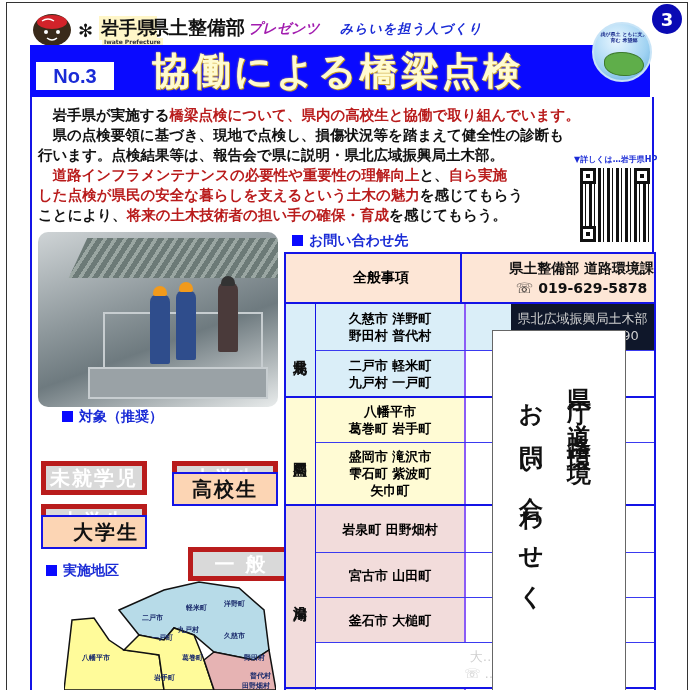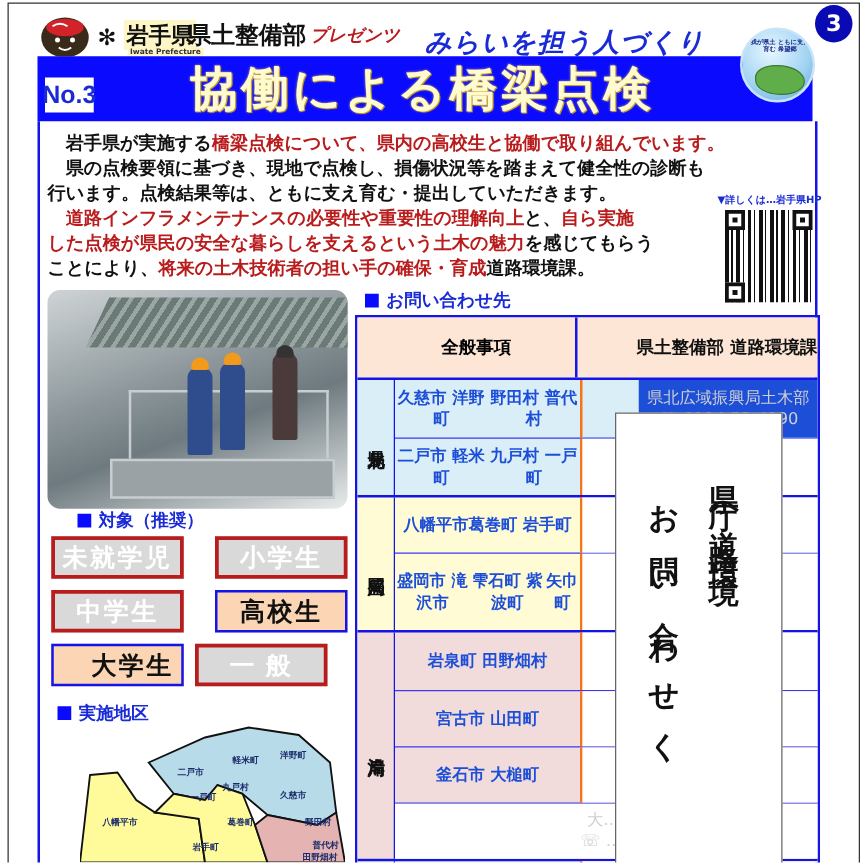--- a/index.html
+++ b/index.html
@@ -7,32 +7,32 @@
   body { font-family: "DejaVu Sans", "Liberation Sans", sans-serif; position: relative; }
 
   .page-frame { position: absolute; left: 6px; top: 2px; width: 682px; height: 700px; border: 1px solid #333; background: #fff; }
 
   
   .mascot { position: absolute; left: 30px; top: 10px; width: 44px; height: 46px; }
   .crest { position: absolute; left: 78px; top: 20px; font-size: 18px; color: #111; }
   .pref-name { position: absolute; left: 99px; top: 16px; font-size: 18px; font-weight: bold; color: #111; background: #fff6c8; padding: 0 2px; }
   .pref-en { position: absolute; left: 102px; top: 38px; font-size: 6px; font-weight: bold; color: #333; background: #fff6c8; padding: 0 2px; }
   .dept-name { position: absolute; left: 150px; top: 15px; font-size: 19px; font-weight: bold; color: #111; }
-  .presents { position: absolute; left: 248px; top: 20px; font-size: 14px; font-weight: bold; color: #b91c1c; font-style: italic; }
-  .slogan { position: absolute; left: 340px; top: 20px; font-size: 21px; font-weight: bold; color: #1a2bd6; font-style: italic; letter-spacing: 1px; }
+  .presents { position: absolute; left: 248px; top: 20px; font-size: 14px; font-weight: bold; color: #a21caf; font-style: italic; }
+  .slogan { position: absolute; left: 340px; top: 20px; font-size: 13px; font-weight: bold; color: #1a2bd6; font-style: italic; letter-spacing: 1px; }
   .page-num { position: absolute; left: 652px; top: 4px; width: 30px; height: 30px; border-radius: 50%; background: #0a0ab4; color: #fff; font-weight: bold; font-size: 18px; display: flex; align-items: center; justify-content: center; }
 
   .logo-circle { position: absolute; left: 592px; top: 22px; width: 60px; height: 60px; border-radius: 50%;
     background: radial-gradient(circle at 40% 30%, #e8f6ff 0%, #9fd2f2 60%, #5aa6d8 100%); border: 2px solid #c8e4f7; overflow: hidden; z-index: 3; }
   .logo-text { position: absolute; left: 6px; top: 7px; width: 48px; font-size: 5px; line-height: 6px; color: #1a2b8c; text-align: center; font-weight: bold; }
   .logo-land { position: absolute; left: 10px; top: 28px; width: 40px; height: 24px; background: #5fae4a; border-radius: 40% 55% 45% 50%; border: 1px solid #3d7a2e; }
 
   
   .banner { position: absolute; left: 30px; top: 45px; width: 620px; height: 52px; background: #0a0aff; z-index: 1; }
-  .no-badge { position: absolute; left: 36px; top: 62px; width: 39px; height: 28px; background: #fff; color: #1a2bd6; font-weight: bold; font-size: 20px; display: flex; align-items: center; justify-content: center; font-family: "Liberation Sans", sans-serif; z-index: 2; }
+  .no-badge { position: absolute; left: 36px; top: 62px; width: 78px; height: 28px; background: #fff; color: #1a2bd6; font-weight: bold; font-size: 20px; display: flex; align-items: center; justify-content: center; font-family: "Liberation Sans", sans-serif; z-index: 2; }
   .title { position: absolute; left: 128px; top: 45px; font-size: 38px; font-weight: bold; color: #fffbd0; letter-spacing: 3px; line-height: 52px; z-index: 2;
     text-shadow: 0 0 2px #e6c34a, 1px 1px 0 #b88f1f; margin-left: 24px; }
 
   
   .content-box { position: absolute; left: 30px; top: 97px; width: 624px; height: 600px; border: 2px solid #1414e6; border-top: none; }
 
   .intro { position: absolute; left: 38px; top: 105px; width: 540px; font-size: 14.5px; line-height: 20px; color: #111; font-weight: bold; }
   .intro .red { color: #b91c1c; }
   .intro p { white-space: nowrap; }
 
@@ -50,36 +50,36 @@
   .photo .platform { position: absolute; left: 50px; top: 135px; width: 180px; height: 32px; background: #9aa2a6; border: 2px solid #c7cdd0; }
   .photo .rail { position: absolute; left: 65px; top: 80px; width: 160px; height: 55px; border: 2px solid #c7cdd0; border-bottom: none; }
   .photo .worker { position: absolute; width: 20px; height: 70px; background: #2f4d8c; border-radius: 8px 8px 2px 2px; }
   .photo .helmet { position: absolute; width: 14px; height: 10px; border-radius: 7px 7px 2px 2px; background: #f29a1c; }
 
   
   .section-label { position: absolute; font-size: 14px; font-weight: bold; color: #1a2bd6; white-space: nowrap; }
   .section-label .sq { display: inline-block; width: 11px; height: 11px; background: #0a0aff; margin-right: 6px; vertical-align: -1px; }
 
   .target-btn { position: absolute; width: 106px; height: 34px; display: flex; align-items: center; justify-content: center; font-size: 20px; font-weight: bold; letter-spacing: 2px; }
-  .target-btn.off { background: #d9d9d9; color: #ffffff; border: 3px solid #b91c1c; }
+  .target-btn.off { background: #d9d9d9; color: #ffffff; border: 5px solid #b91c1c; margin-top: 32px; }
   .target-btn.on { background: #fcd5b4; color: #111; border: 2px solid #1414e6; }
 
   
   .map { position: absolute; left: 64px; top: 580px; width: 212px; height: 110px; overflow: hidden; }
   .map svg { width: 100%; height: 100%; }
   .map-label { font-size: 7px; fill: #1a2b6c; font-weight: bold; }
 
   
   .ctable { position: absolute; left: 284px; top: 252px; width: 372px; border: 2px solid #1414e6; }
   .crow { display: flex; border-top: 1px solid #3a3af0; }
   .crow:first-child { border-top: none; }
   .group { display: flex; border-top: 2px solid #1414e6; }
   .group-label { width: 30px; display: flex; align-items: center; justify-content: center; font-size: 14px; font-weight: bold; writing-mode: vertical-rl; color: #111; letter-spacing: 1px; border-right: 1px solid #1414e6; }
   .group-rows { flex: 1; }
-  .areas { width: 150px; display: flex; flex-direction: row; align-items: center; justify-content: center; font-size: 13px; font-weight: bold; color: #1d4ed8; line-height: 17px; border-right: 2px solid #f97316; text-align: center; }
+  .areas { width: 150px; display: flex; flex-direction: column; align-items: center; justify-content: center; font-size: 13px; font-weight: bold; color: #000000; line-height: 17px; border-right: 2px solid #8b5cf6; text-align: center; }
   .office { flex: 1; display: flex; flex-direction: column; align-items: center; justify-content: center; color: #cfcfcf; font-size: 13px; line-height: 17px; text-align: center; white-space: nowrap; overflow: hidden; }
   .general { display: flex; background: #fde6d6; padding-left: 16px; }
   .general .head { width: 180px; display: flex; align-items: center; justify-content: center; font-size: 14px; font-weight: bold; border-right: 2px solid #1414e6; height: 48px; }
   .general .val { flex: 1; display: flex; flex-direction: column; align-items: center; justify-content: center; font-size: 14px; font-weight: bold; line-height: 20px; color: #111; white-space: nowrap; margin-left: 47px; }
   .kenpoku { background: #daeef8; }
   .morioka { background: #fffbd4; }
   .engan { background: #f2dcdb; }
   .next-group { background: #eaf1dd; }
 
   
@@ -119,24 +119,24 @@
 <div class="logo-circle">
   <div class="logo-text">我が県土 ともに支え育む 希望郷</div>
   <div class="logo-land"></div>
 </div>
 
 <div class="content-box"></div>
 
 <div class="intro">
   <p> <span>岩手県が実施する</span><span class="red">橋梁点検について、県内の高校生と協働で取り組んでいます。</span></p>
   <p> <span>県の点検要領に基づき、現地で点検し、損傷状況等を踏まえて健全性の診断も</span></p>
-  <p><span>行います。点検結果等は、ともに支え育む・提出していただきます。</span></p>
+  <p><span>行います。点検結果等は、報告会で県に説明・県北広域振興局土木部。</span></p>
   <p> <span class="red">道路インフラメンテナンスの必要性や重要性の理解向上</span><span>と、</span><span class="red">自ら実施</span></p>
   <p><span class="red">した点検が県民の安全な暮らしを支えるという土木の魅力</span><span>を感じてもらう</span></p>
-  <p><span>ことにより、</span><span class="red">将来の土木技術者の担い手の確保・育成</span><span>道路環境課。</span></p>
+  <p><span>ことにより、</span><span class="red">将来の土木技術者の担い手の確保・育成</span><span>を感じてもらう。</span></p>
 </div>
 
 <div class="qr-caption">▼詳しくは…岩手県HP</div>
 <div class="qr">
   <div class="qr-finder" style="left:0;top:0;"></div>
   <div class="qr-finder" style="right:0;top:0;"></div>
   <div class="qr-finder" style="left:0;bottom:0;"></div>
 </div>
 
 <div class="photo">
@@ -150,21 +150,21 @@
   <div class="helmet" style="left:183px;top:44px;background:#333;"></div>
   <div class="platform"></div>
 </div>
 
 <div class="section-label" style="left:46px;top:408px;padding-left:16px;"><span class="sq"></span><span>対象（推奨）</span></div>
 <div class="target-btn off" style="left:41px;top:429px;">未就学児</div>
 <div class="target-btn off" style="left:172px;top:429px;">小学生</div>
 <div class="target-btn off" style="left:41px;top:472px;">中学生</div>
 <div class="target-btn on" style="left:172px;top:472px;">高校生</div>
 <div class="target-btn on" style="left:41px;top:515px;padding-left:24px;">大学生</div>
-<div class="target-btn off" style="left:156px;top:515px;font-family:Liberation Serif, serif;">一 般</div>
+<div class="target-btn off" style="left:188px;top:515px;">一 般</div>
 
 <div class="section-label" style="left:46px;top:562px;"><span class="sq"></span><span>実施地区</span></div>
 <div class="map">
   <svg viewBox="0 0 212 110" preserveAspectRatio="none">
     <path d="M55 30 L100 10 L135 2 L175 8 L200 30 L205 70 L190 80 L150 72 L130 55 L110 48 L100 60 L75 55 Z" fill="#b7dbe8" stroke="#111" stroke-width="1.5"></path>
     <path d="M8 40 L30 38 L45 60 L60 70 L80 72 L95 75 L100 110 L0 110 Z" fill="#fffb9a" stroke="#111" stroke-width="1.5"></path>
     <path d="M60 70 L75 55 L100 60 L110 48 L130 55 L140 80 L150 110 L100 110 L95 75 Z" fill="#fffb9a" stroke="#111" stroke-width="1.5"></path>
     <path d="M140 80 L150 72 L190 80 L205 70 L212 110 L150 110 Z" fill="#e6b3b3" stroke="#111" stroke-width="1.5"></path>
     <text x="78" y="40" class="map-label">二戸市</text>
     <text x="122" y="30" class="map-label">軽米町</text>
@@ -181,32 +181,33 @@
   </svg>
 </div>
 
 <div class="section-label" style="left:292px;top:232px;"><span class="sq"></span><span>お問い合わせ先</span></div>
 
 <div class="ctable">
   <div class="general">
     <div class="head">全般事項</div>
     <div class="val">
       <span>県土整備部 道路環境課</span>
+      <span>☏ 019-629-5878</span>
     </div>
   </div>
 
   <div class="group kenpoku">
     <div class="group-label">県北局</div>
     <div class="group-rows">
       <div class="crow" style="height:46px;">
         <div class="areas">
             <span>久慈市 洋野町</span>
             <span>野田村 普代村</span>
           </div>
-        <div class="office" style="background:#1d4ed8;margin-left:45px;">
+        <div class="office" style="background:#0f172a;margin-left:45px;">
             <span>県北広域振興局土木部</span>
             <span>☏ 0194-53-4990</span>
           </div>
       </div>
       <div class="crow" style="height:46px;">
         <div class="areas">
             <span>二戸市 軽米町</span>
             <span>九戸村 一戸町</span>
           </div>
         <div class="office" style="background:#fff;">

